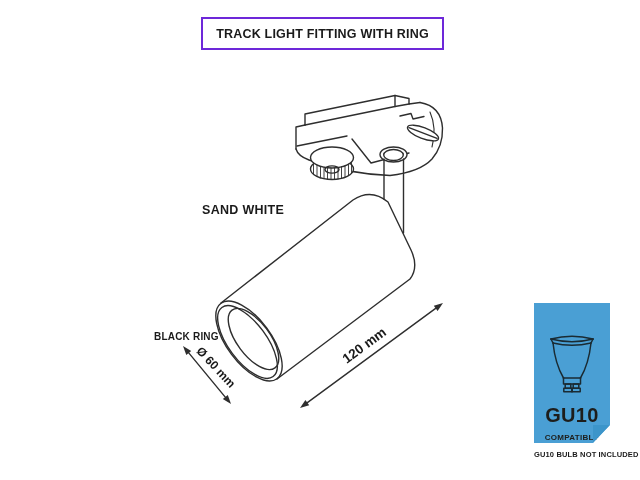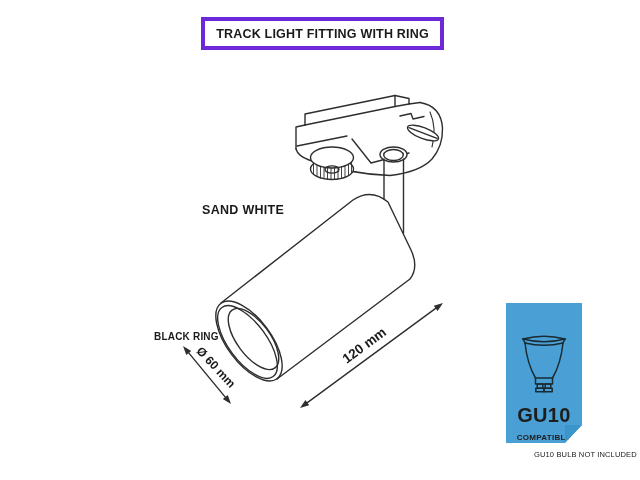--- a/index.html
+++ b/index.html
@@ -1,31 +1,31 @@
 <!DOCTYPE html>
 <html><head>
 <meta charset="utf-8">
 <style>
   html,body{margin:0;padding:0;background:#ffffff;}
   #stage{position:relative;width:640px;height:480px;background:#ffffff;overflow:hidden;
          font-family:"Liberation Sans",sans-serif;}
   #diagram-svg{position:absolute;left:0;top:0;}
   .title-box{position:absolute;left:201px;top:17px;width:243px;height:33px;
-    border:4px solid #6d28d9;background:#ffffff;display:flex;align-items:center;justify-content:center;
+    border:2px solid #6d28d9;background:#ffffff;display:flex;align-items:center;justify-content:center;
     box-sizing:border-box;}
   .title-box span{font-size:12.5px;font-weight:bold;color:#1a1a1a;letter-spacing:.2px;white-space:nowrap;}
-  .badge{position:absolute;left:506px;top:303px;width:76px;height:140px;background:#4A9FD4;
+  .badge{position:absolute;left:534px;top:303px;width:76px;height:140px;background:#4A9FD4;
     clip-path:polygon(0 0,100% 0,100% calc(100% - 18px),calc(100% - 17px) 100%,0 100%);
     display:flex;flex-direction:column;align-items:center;text-align:center;}
   .badge-flap{position:absolute;right:0;bottom:0;width:0;height:0;
     border-top:18px solid #3C95CA;border-right:17px solid transparent;}
   .bulb-icon{margin-top:29px;}
   .badge-model{font-size:20px;font-weight:bold;color:#1D1D1B;line-height:1;margin-top:11px;letter-spacing:.3px;}
   .badge-compat{font-size:8px;font-weight:bold;color:#1D1D1B;letter-spacing:.3px;margin-top:8px;}
-  .badge-note{position:absolute;left:534px;top:450px;font-size:7.5px;font-weight:normal;color:#1a1a1a;
+  .badge-note{position:absolute;left:534px;top:450px;font-size:7.5px;font-weight:bold;color:#1a1a1a;
     letter-spacing:.15px;white-space:nowrap;}
   .svg-label{font-family:"Liberation Sans",sans-serif;font-weight:bold;fill:#1a1a1a;}
 </style>
 </head>
 <body>
 
 <div id="stage">
 
   <div class="title-box">
     <span>TRACK LIGHT FITTING WITH RING</span>

